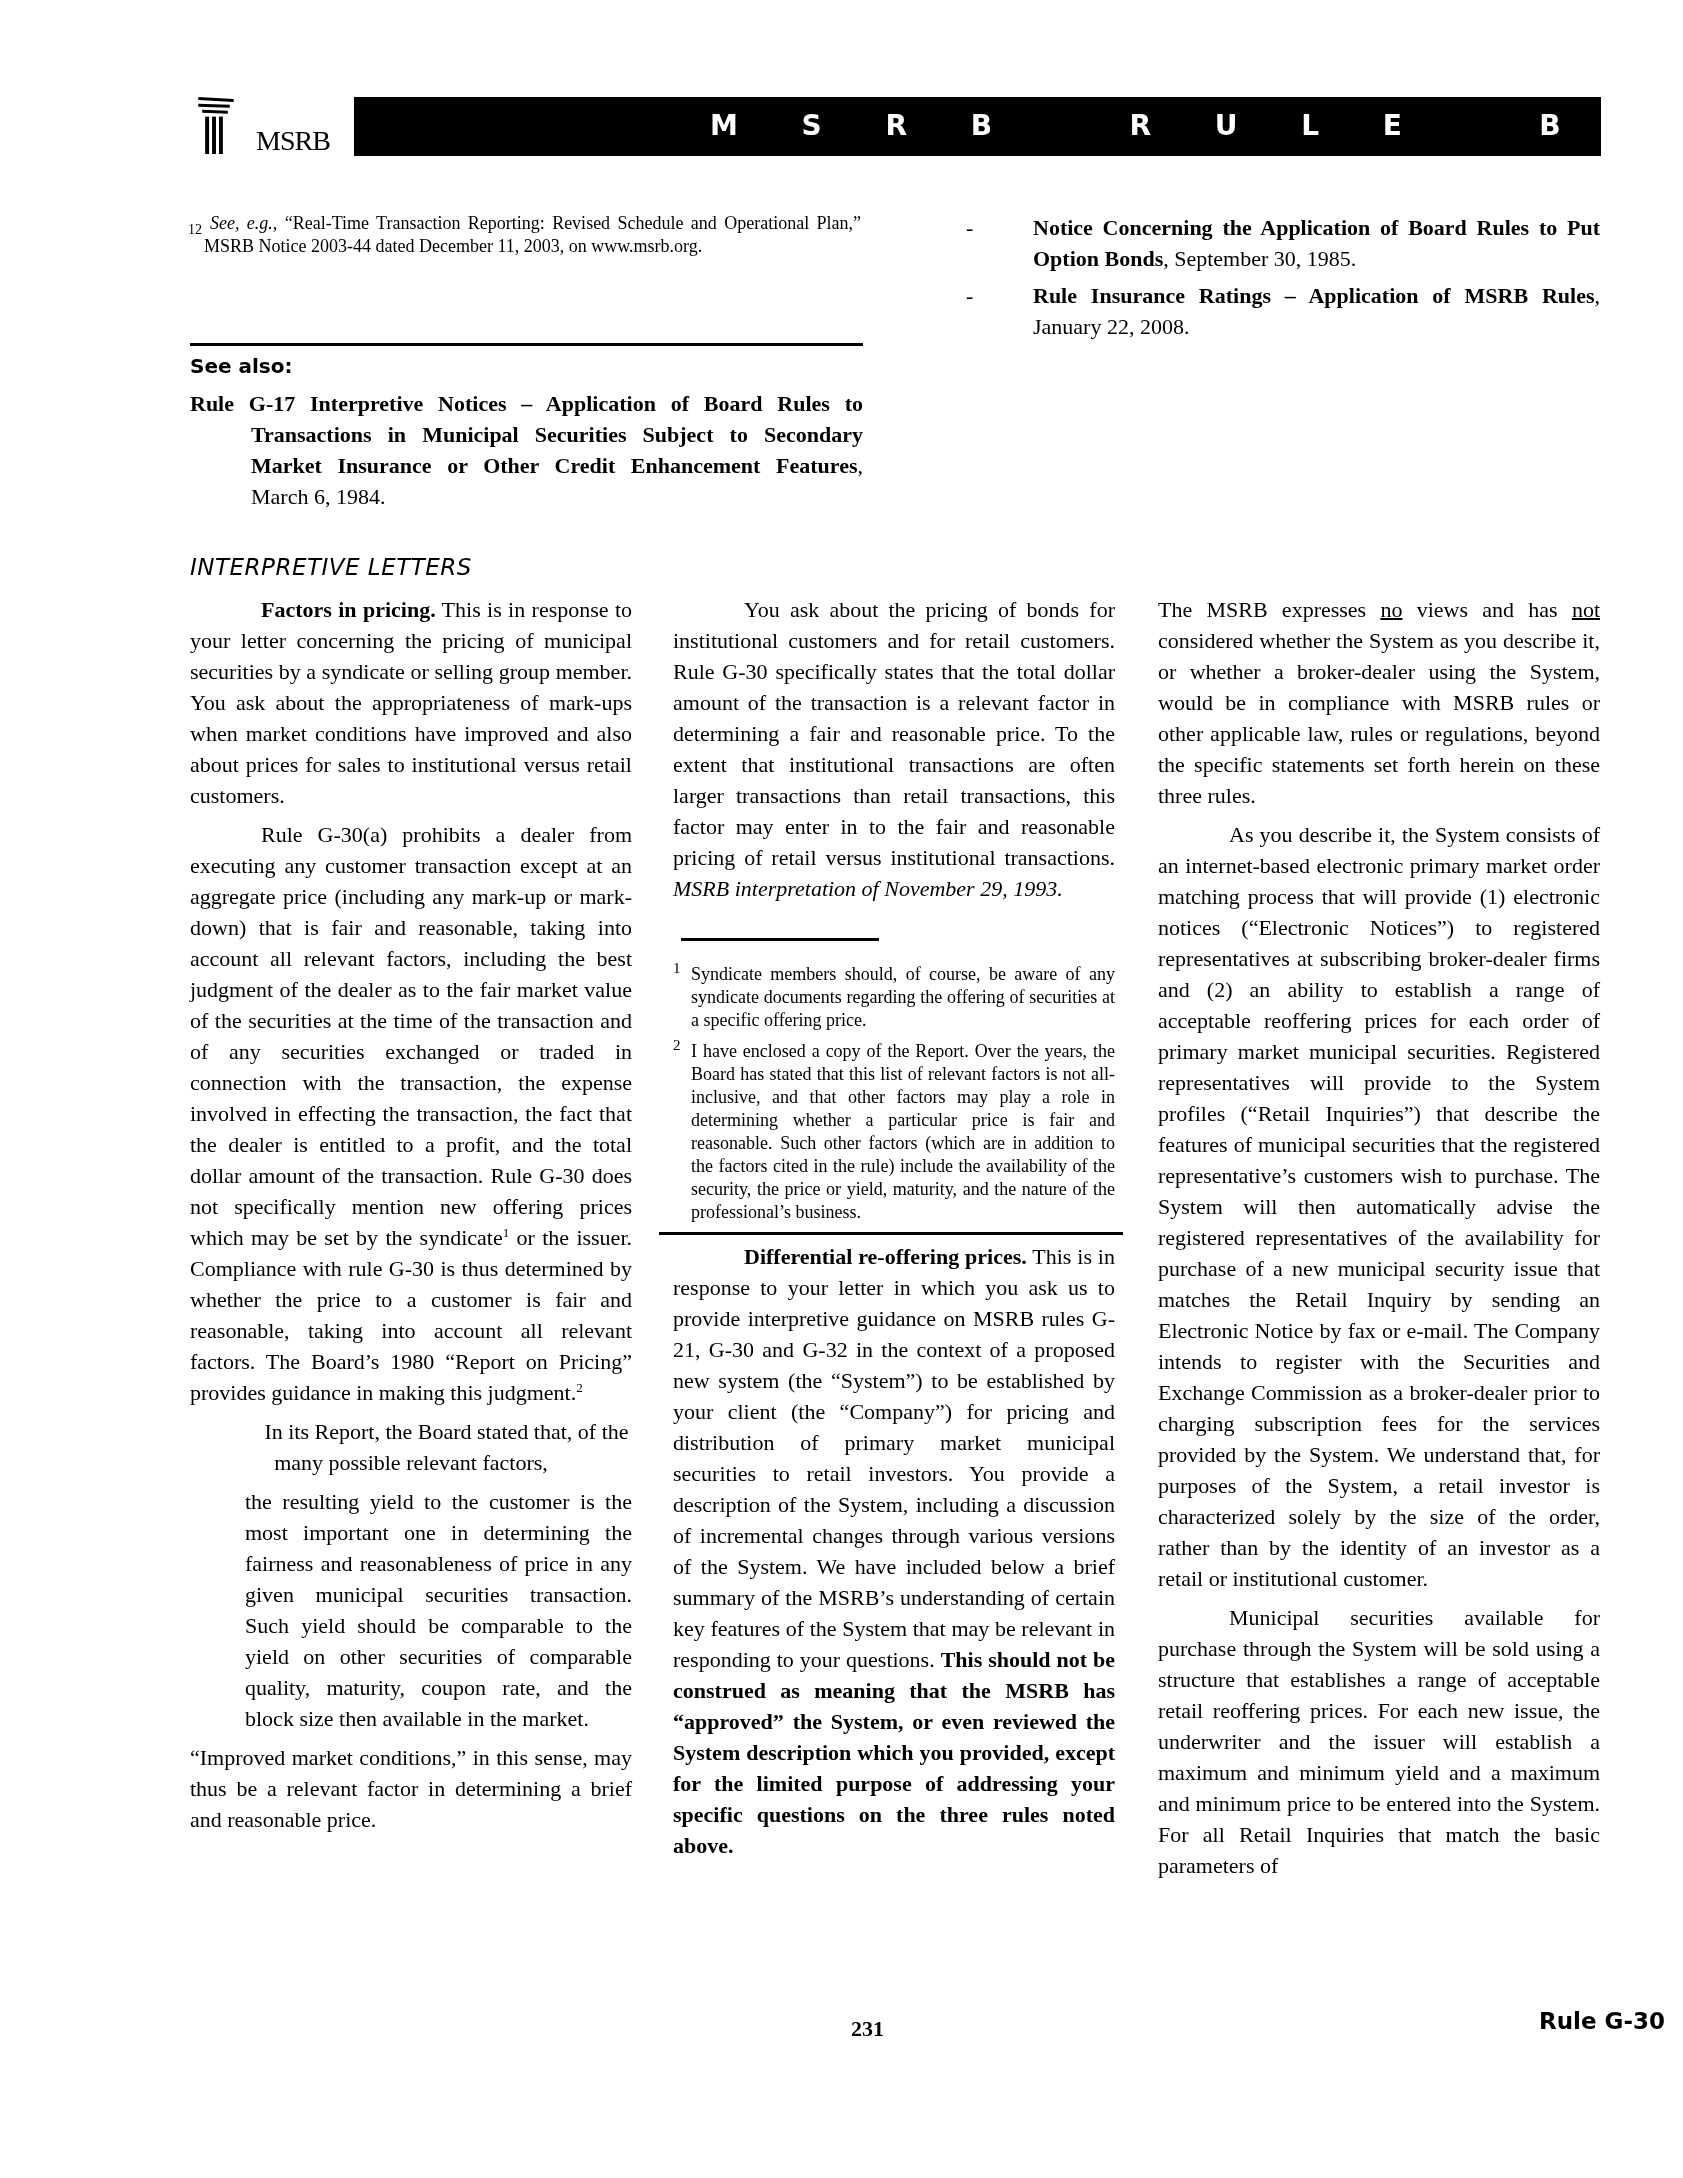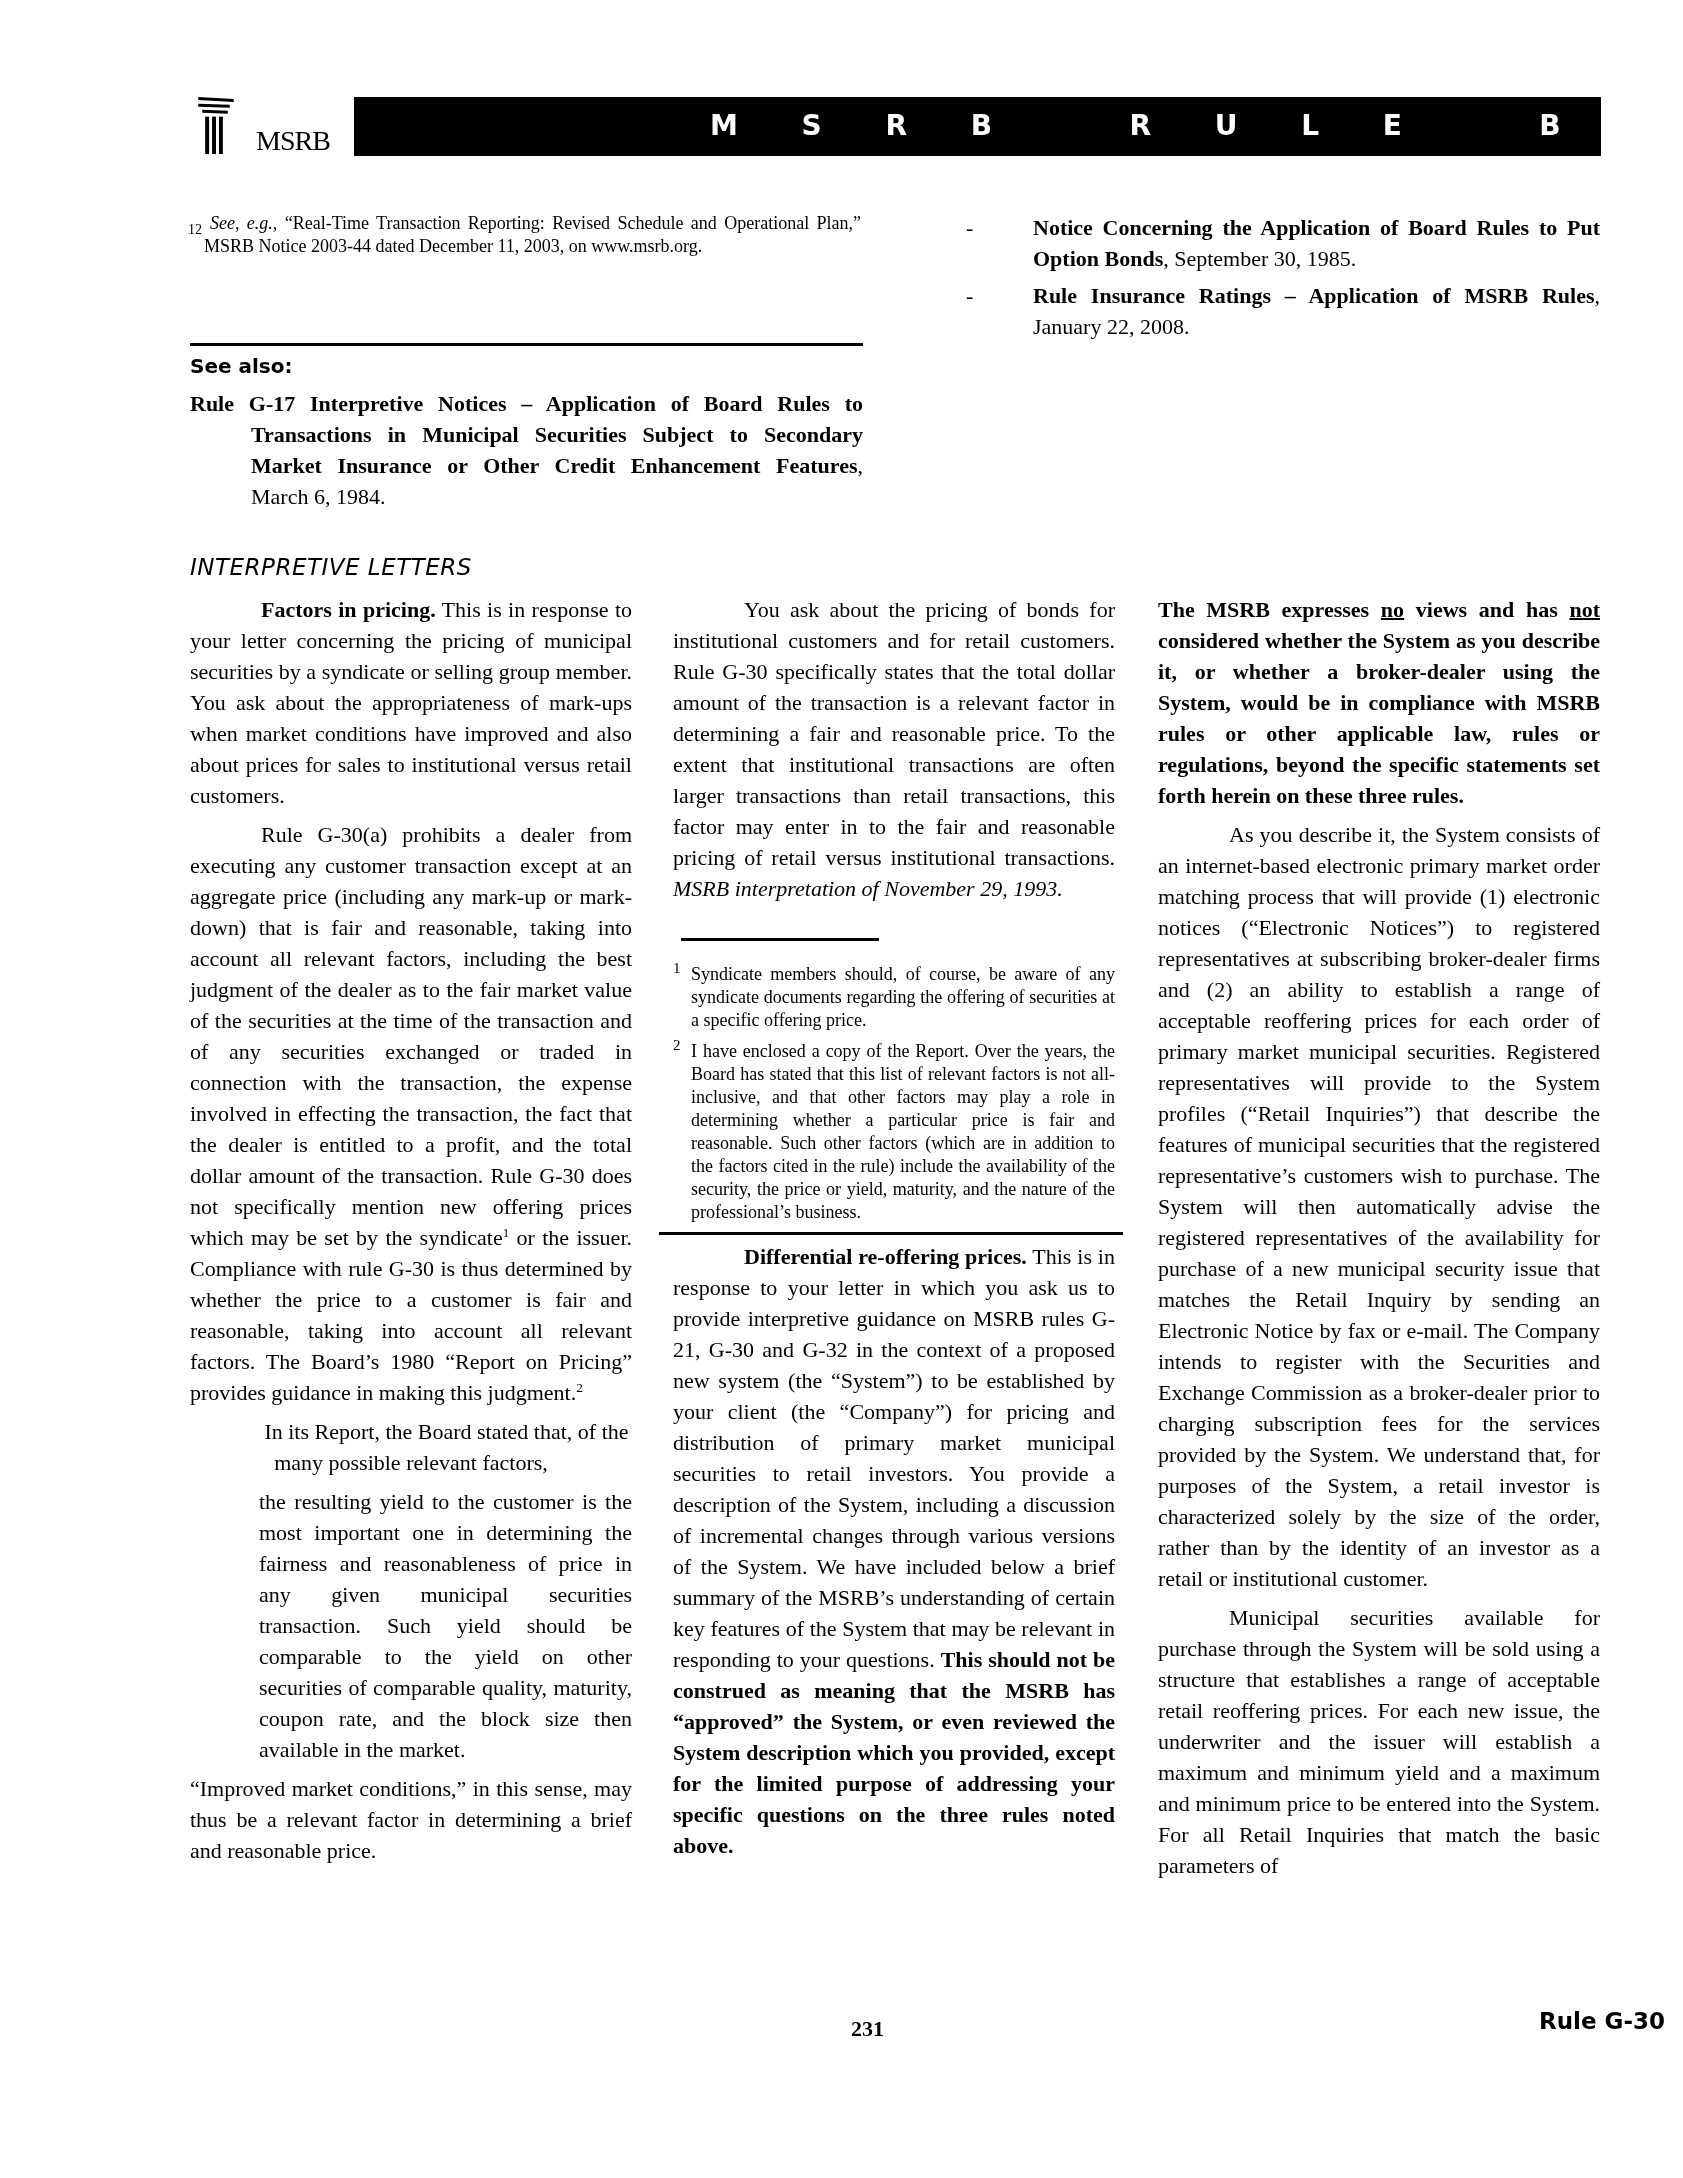--- a/index.html
+++ b/index.html
@@ -32,21 +32,21 @@
   .right-list { left: 958px; top: 212px; width: 642px; }
   .right-list .li { position: relative; padding-left: 75px; margin-bottom: 6px; }
   .right-list .dash { position: absolute; left: 8px; top: 0; }
 
   .section-heading { left: 190px; top: 554px; font-family: "DejaVu Sans", sans-serif; font-style: italic; font-size: 23px; letter-spacing: 0.5px; }
 
   .col1 { left: 190px; top: 594px; width: 442px; }
   .col2 { left: 673px; top: 594px; width: 442px; }
   .col3 { left: 1158px; top: 594px; width: 442px; }
   .mt8 { margin-top: 8px; }
-  .blockquote { margin-left: 69px; margin-top: 8px; }
+  .blockquote { margin-left: 55px; margin-top: 8px; }
   .fn-short-rule { width: 198px; height: 3px; background: #000; margin: 34px 0 22px 8px; }
   .fn2 .fnitem { position: relative; padding-left: 18px; margin-bottom: 8px; }
   .fn2 .fnnum { position: absolute; left: 0; top: -6px; font-size: 15px; }
   .fn-full-rule { height: 3px; background: #000; margin: 4px -8px 6px -14px; }
 
   .page-num { left: 851px; top: 2016px; font-weight: bold; font-size: 22px; }
   .rule-label { left: 1539px; top: 2008px; font-family: "DejaVu Sans", sans-serif; font-weight: bold; font-size: 23px; }
   u { text-decoration-thickness: 2px; }
 </style>
 </head>
@@ -112,20 +112,20 @@
     <div class="fnitem">
       <span class="fnnum">2</span>
       <span>I have enclosed a copy of the Report.  Over the years, the Board has stated that this list of relevant factors is not all-inclusive, and that other factors may play a role in determining whether a particular price is fair and reasonable.  Such other factors (which are in addition to the factors cited in the rule) include the availability of the security, the price or yield, maturity, and the nature of the professional’s business.</span>
     </div>
   </div>
   <div class="fn-full-rule"></div>
   <p class="indent"><b>Differential re-offering prices.</b><span> This is in response to your letter in which you ask us to provide interpretive guidance on MSRB rules G-21, G-30 and G-32 in the context of a proposed new system (the “System”) to be established by your client (the “Company”) for pricing and distribution of primary market municipal securities to retail investors. You provide a description of the System, including a discussion of incremental changes through various versions of the System. We have included below a brief summary of the MSRB’s understanding of certain key features of the System that may be relevant in responding to your questions. </span><b>This should not be construed as meaning that the MSRB has “approved” the System, or even reviewed the System description which you provided, except for the limited purpose of addressing your specific questions on the three rules noted above.</b></p>
 </div>
 
 <div class="abs col3 txt">
-  <p style="font-weight:bold"><span>The MSRB expresses </span><u>no</u><span> views and has </span><u>not</u><span> considered whether the System as you describe it, or whether a broker-dealer using the System, would be in compliance with MSRB rules or other applicable law, rules or regulations, beyond the specific statements set forth herein on these three rules.</span></p>
+  <p style="font-weight:normal"><span>The MSRB expresses </span><u>no</u><span> views and has </span><u>not</u><span> considered whether the System as you describe it, or whether a broker-dealer using the System, would be in compliance with MSRB rules or other applicable law, rules or regulations, beyond the specific statements set forth herein on these three rules.</span></p>
   <p class="indent mt8">As you describe it, the System consists of an internet-based electronic primary market order matching process that will provide (1) electronic notices (“Electronic Notices”) to registered representatives at subscribing broker-dealer firms and (2) an ability to establish a range of acceptable reoffering prices for each order of primary market municipal securities. Registered representatives will provide to the System profiles (“Retail Inquiries”) that describe the features of municipal securities that the registered representative’s customers wish to purchase. The System will then automatically advise the registered representatives of the availability for purchase of a new municipal security issue that matches the Retail Inquiry by sending an Electronic Notice by fax or e-mail. The Company intends to register with the Securities and Exchange Commission as a broker-dealer prior to charging subscription fees for the services provided by the System. We understand that, for purposes of the System, a retail investor is characterized solely by the size of the order, rather than by the identity of an investor as a retail or institutional customer.</p>
   <p class="indent mt8">Municipal securities available for purchase through the System will be sold using a structure that establishes a range of acceptable retail reoffering prices. For each new issue, the underwriter and the issuer will establish a maximum and minimum yield and a maximum and minimum price to be entered into the System. For all Retail Inquiries that match the basic parameters of</p>
 </div>
 
 <div class="abs page-num">231</div>
 <div class="abs rule-label">Rule G-30</div>
 
 
 </body></html>

